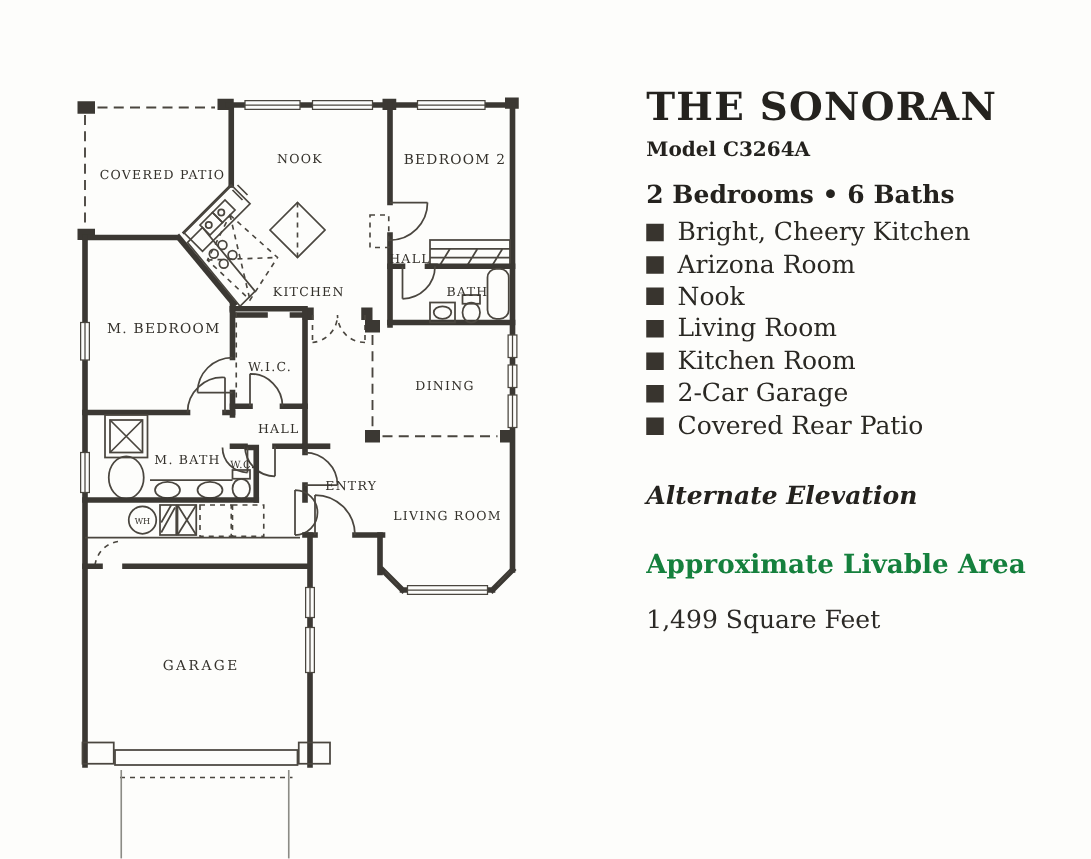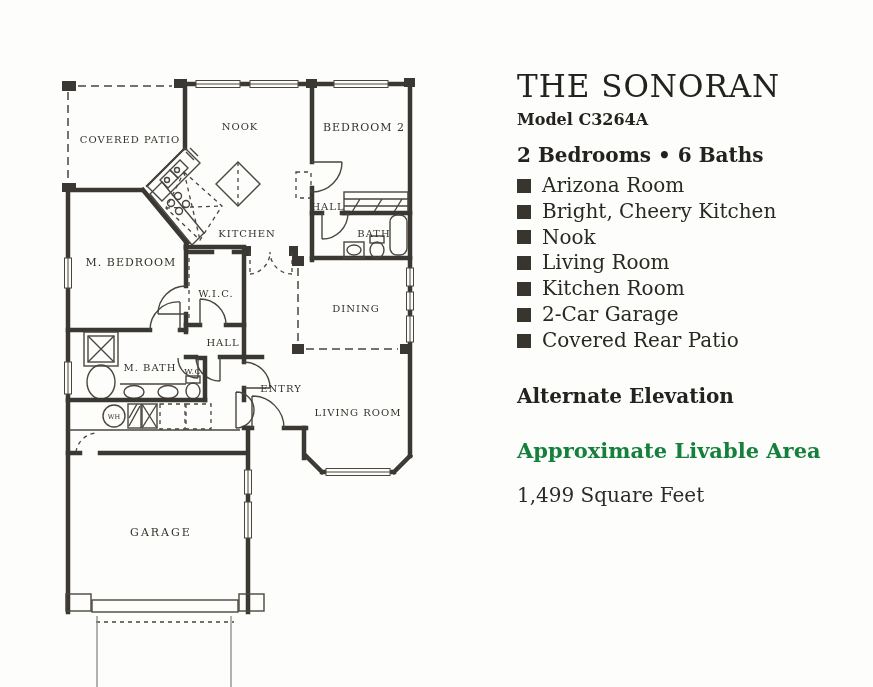--- a/index.html
+++ b/index.html
@@ -16,27 +16,27 @@
   .winrect{fill:#fdfdfb;stroke:#4a463f;stroke-width:1;}
   .winline{stroke:#4a463f;stroke-width:1;}
   .drive{stroke:#8b8b85;stroke-width:1.3;fill:none;}
   text.room{font-family:"DejaVu Serif","Liberation Serif",serif;font-size:10px;
             letter-spacing:1px;fill:#35322c;text-anchor:middle;}
   text.big{font-size:11px;}
   text.tiny{font-size:8px;letter-spacing:0.5px;}
   text.wh{font-size:6.5px;letter-spacing:0;}
   
   #panel{position:absolute;left:517px;top:68px;width:350px;}
-  #panel h1{margin:0;font-size:31px;font-weight:normal;letter-spacing:1px;color:#24221e;}
+  #panel h1{margin:0;font-size:31px;font-weight:bold;letter-spacing:1px;color:#24221e;}
   #panel h2{margin:6px 0 0 0;font-size:16px;font-weight:bold;color:#24221e;}
   .summary{margin-top:14px;font-size:20px;font-weight:bold;color:#24221e;}
   ul.features{list-style:none;margin:6px 0 0 0;padding:0;}
   ul.features li{display:flex;align-items:center;font-size:20px;line-height:25.8px;color:#2a2823;}
   .sq{display:inline-block;width:14px;height:14px;background:#38342e;margin-right:11px;flex:0 0 auto;}
-  .alt-head{margin-top:30px;font-size:20px;font-weight:bold;color:#24221e;}
+  .alt-head{margin-top:30px;font-size:20px;font-weight:bold;color:#24221e;font-style:italic;}
   .alt-model{font-size:20px;margin-top:3px;}
   .area-head{margin-top:30px;font-size:21px;font-weight:bold;color:#15803d;}
   .area-val{font-size:20px;margin-top:20px;}
 </style>
 </head>
 <body>
 
 <div id="page">
 
   <svg id="plan" width="500" height="687" viewBox="0 0 500 687">
@@ -265,26 +265,26 @@
 
   <div id="panel">
     <h1>THE SONORAN</h1>
     <h2>Model C3264A</h2>
     <div class="summary">2 Bedrooms • 6 Baths</div>
 
     <ul class="features">
 
         <li>
           <span class="sq"></span>
+          <span>Bright, Cheery Kitchen</span>
+        </li>
+
+        <li>
+          <span class="sq"></span>
           <span>Arizona Room</span>
-        </li>
-
-        <li>
-          <span class="sq"></span>
-          <span>Bright, Cheery Kitchen</span>
         </li>
 
         <li>
           <span class="sq"></span>
           <span>Nook</span>
         </li>
 
         <li>
           <span class="sq"></span>
           <span>Living Room</span>

